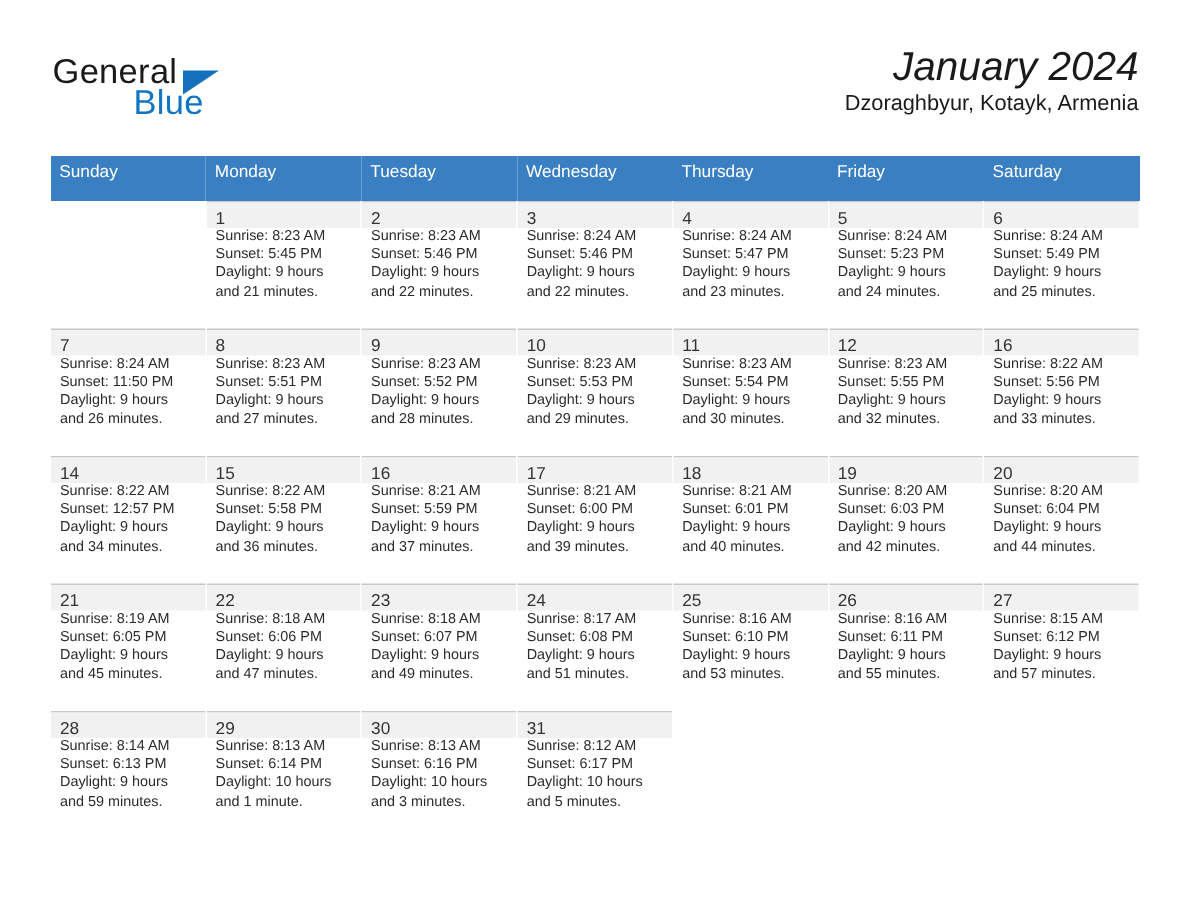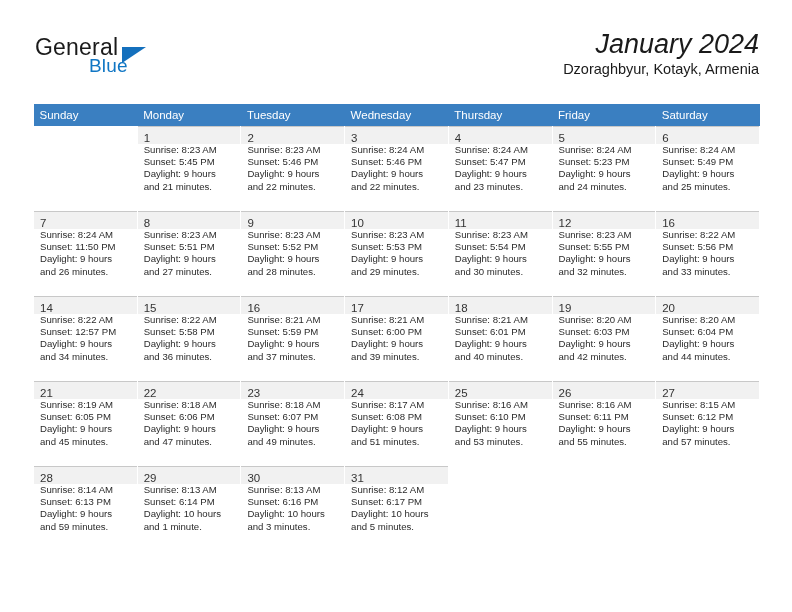--- a/index.html
+++ b/index.html
@@ -42,21 +42,21 @@
     top: 0;
     font-size: 23px;
     letter-spacing: 0.2px;
     color: #1a1a1a;
     font-family: "Liberation Sans", sans-serif;
   }
   .brand-blue {
     position: absolute;
     left: 54px;
     top: 21px;
-    font-size: 19px;
+    font-size: 23px;
     letter-spacing: 0.2px;
     color: #1076c4;
     font-family: "Liberation Sans", sans-serif;
   }
   .brand-triangle {
     position: absolute;
     left: 87px;
     top: 13px;
     width: 0;
     height: 0;
@@ -93,21 +93,21 @@
     width: 727px;
     border-collapse: collapse;
     table-layout: fixed;
   }
   .calendar th {
     background: #3a7fc1;
     color: #ffffff;
     font-size: 11.5px;
     font-weight: normal;
     text-align: left;
-    padding: 5px 0 5px 6px;
+    padding: 5px 0 13px 6px;
     height: 12px;
     border: none;
   }
   .calendar td {
     vertical-align: top;
     border-left: 1px solid #ffffff;
     border-right: 1px solid #ffffff;
     border-bottom: 1px solid #ffffff;
     padding: 0;
     height: 84px;

